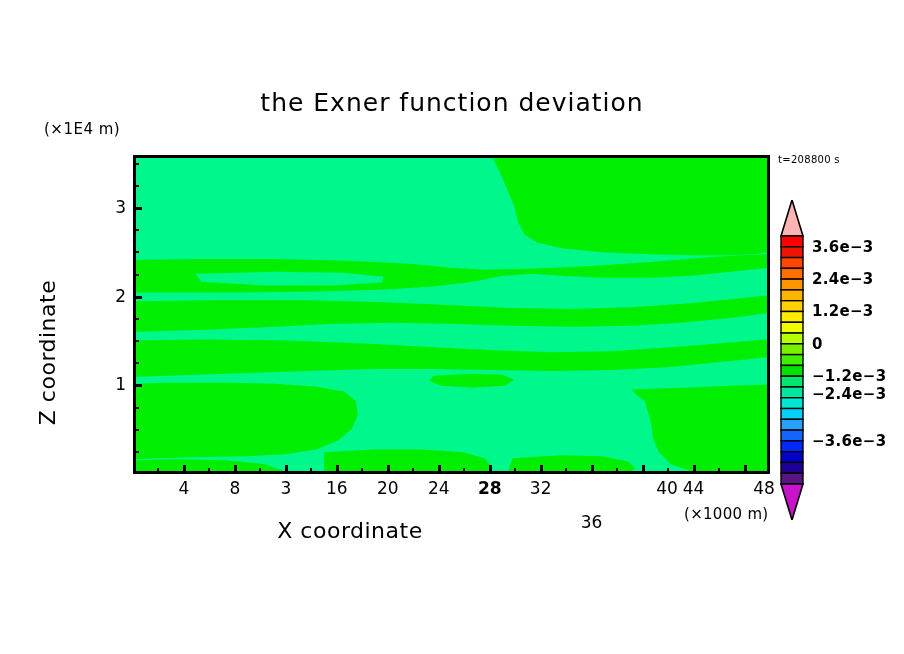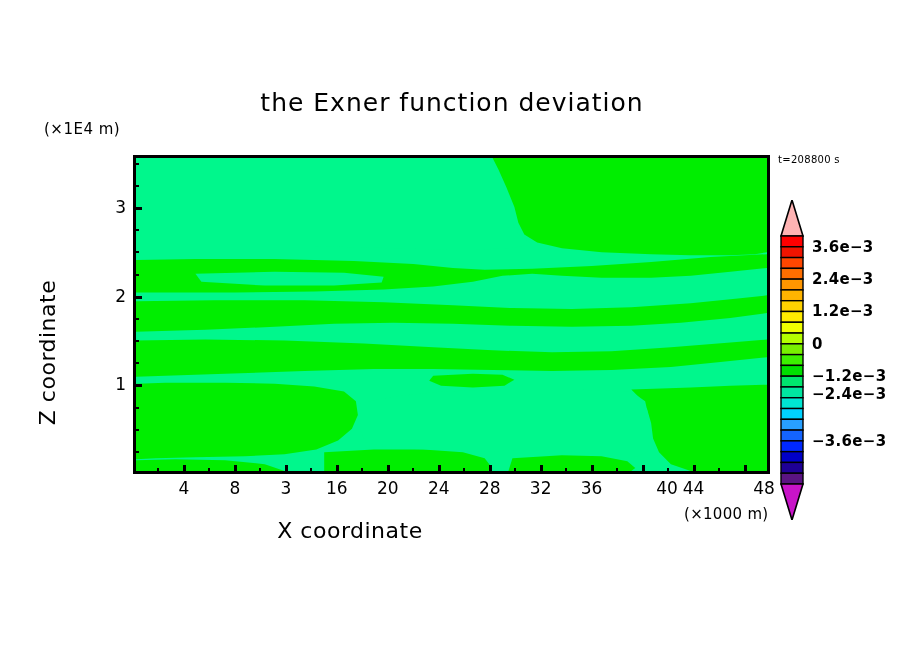--- a/index.html
+++ b/index.html
@@ -127,25 +127,25 @@
     <div class="xlab" style="left: 234.92px;">8</div>
     <div class="tick tk-x-major" style="left: 284.88px; top: 465px;"></div>
     <div class="xlab" style="left: 285.88px;">3</div>
     <div class="tick tk-x-major" style="left: 335.84px; top: 465px;"></div>
     <div class="xlab" style="left: 336.84px;">16</div>
     <div class="tick tk-x-major" style="left: 386.8px; top: 465px;"></div>
     <div class="xlab" style="left: 387.8px;">20</div>
     <div class="tick tk-x-major" style="left: 437.76px; top: 465px;"></div>
     <div class="xlab" style="left: 438.76px;">24</div>
     <div class="tick tk-x-major" style="left: 488.72px; top: 465px;"></div>
-    <div class="xlab" style="left: 489.72px;">28</div>
+    <div class="xlab" style="left: 489.72px; font-weight: bold;">28</div>
     <div class="tick tk-x-major" style="left: 539.68px; top: 465px;"></div>
     <div class="xlab" style="left: 540.68px;">32</div>
     <div class="tick tk-x-major" style="left: 590.64px; top: 465px;"></div>
-    <div class="xlab" style="left: 591.64px;">36</div>
+    <div class="xlab" style="left: 591.64px; margin-top: 34px;">36</div>
     <div class="tick tk-x-major" style="left: 641.6px; top: 465px;"></div>
     <div class="xlab" style="left: 667px;">40</div>
     <div class="tick tk-x-major" style="left: 692.56px; top: 465px;"></div>
     <div class="xlab" style="left: 693.56px;">44</div>
     <div class="tick tk-x-major" style="left: 743.52px; top: 465px;"></div>
     <div class="xlab" style="left: 764px;">48</div>
     <div class="tick tk-x-minor" style="left: 157.48px; top: 468px;"></div>
     <div class="tick tk-x-minor" style="left: 208.44px; top: 468px;"></div>
     <div class="tick tk-x-minor" style="left: 259.4px; top: 468px;"></div>
     <div class="tick tk-x-minor" style="left: 310.36px; top: 468px;"></div>

